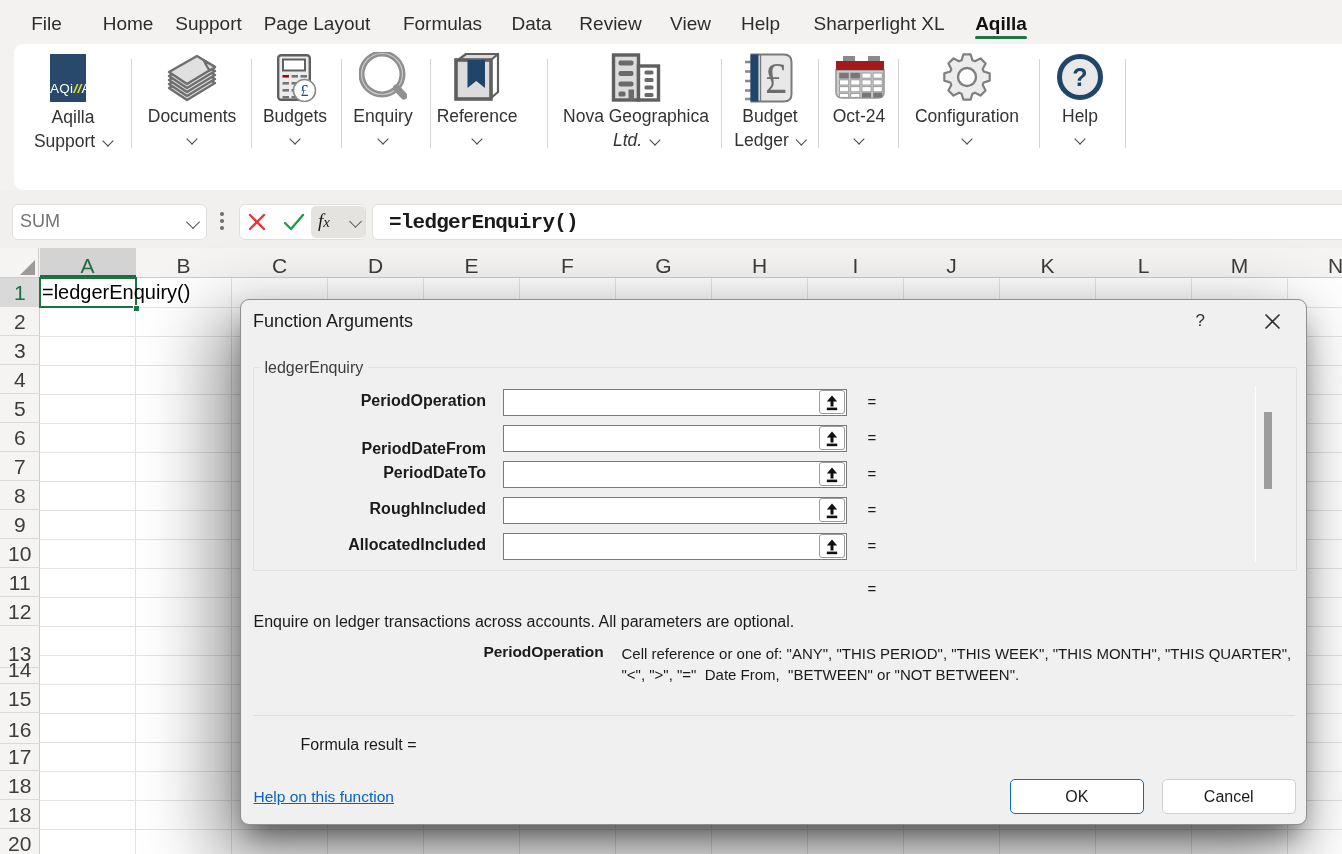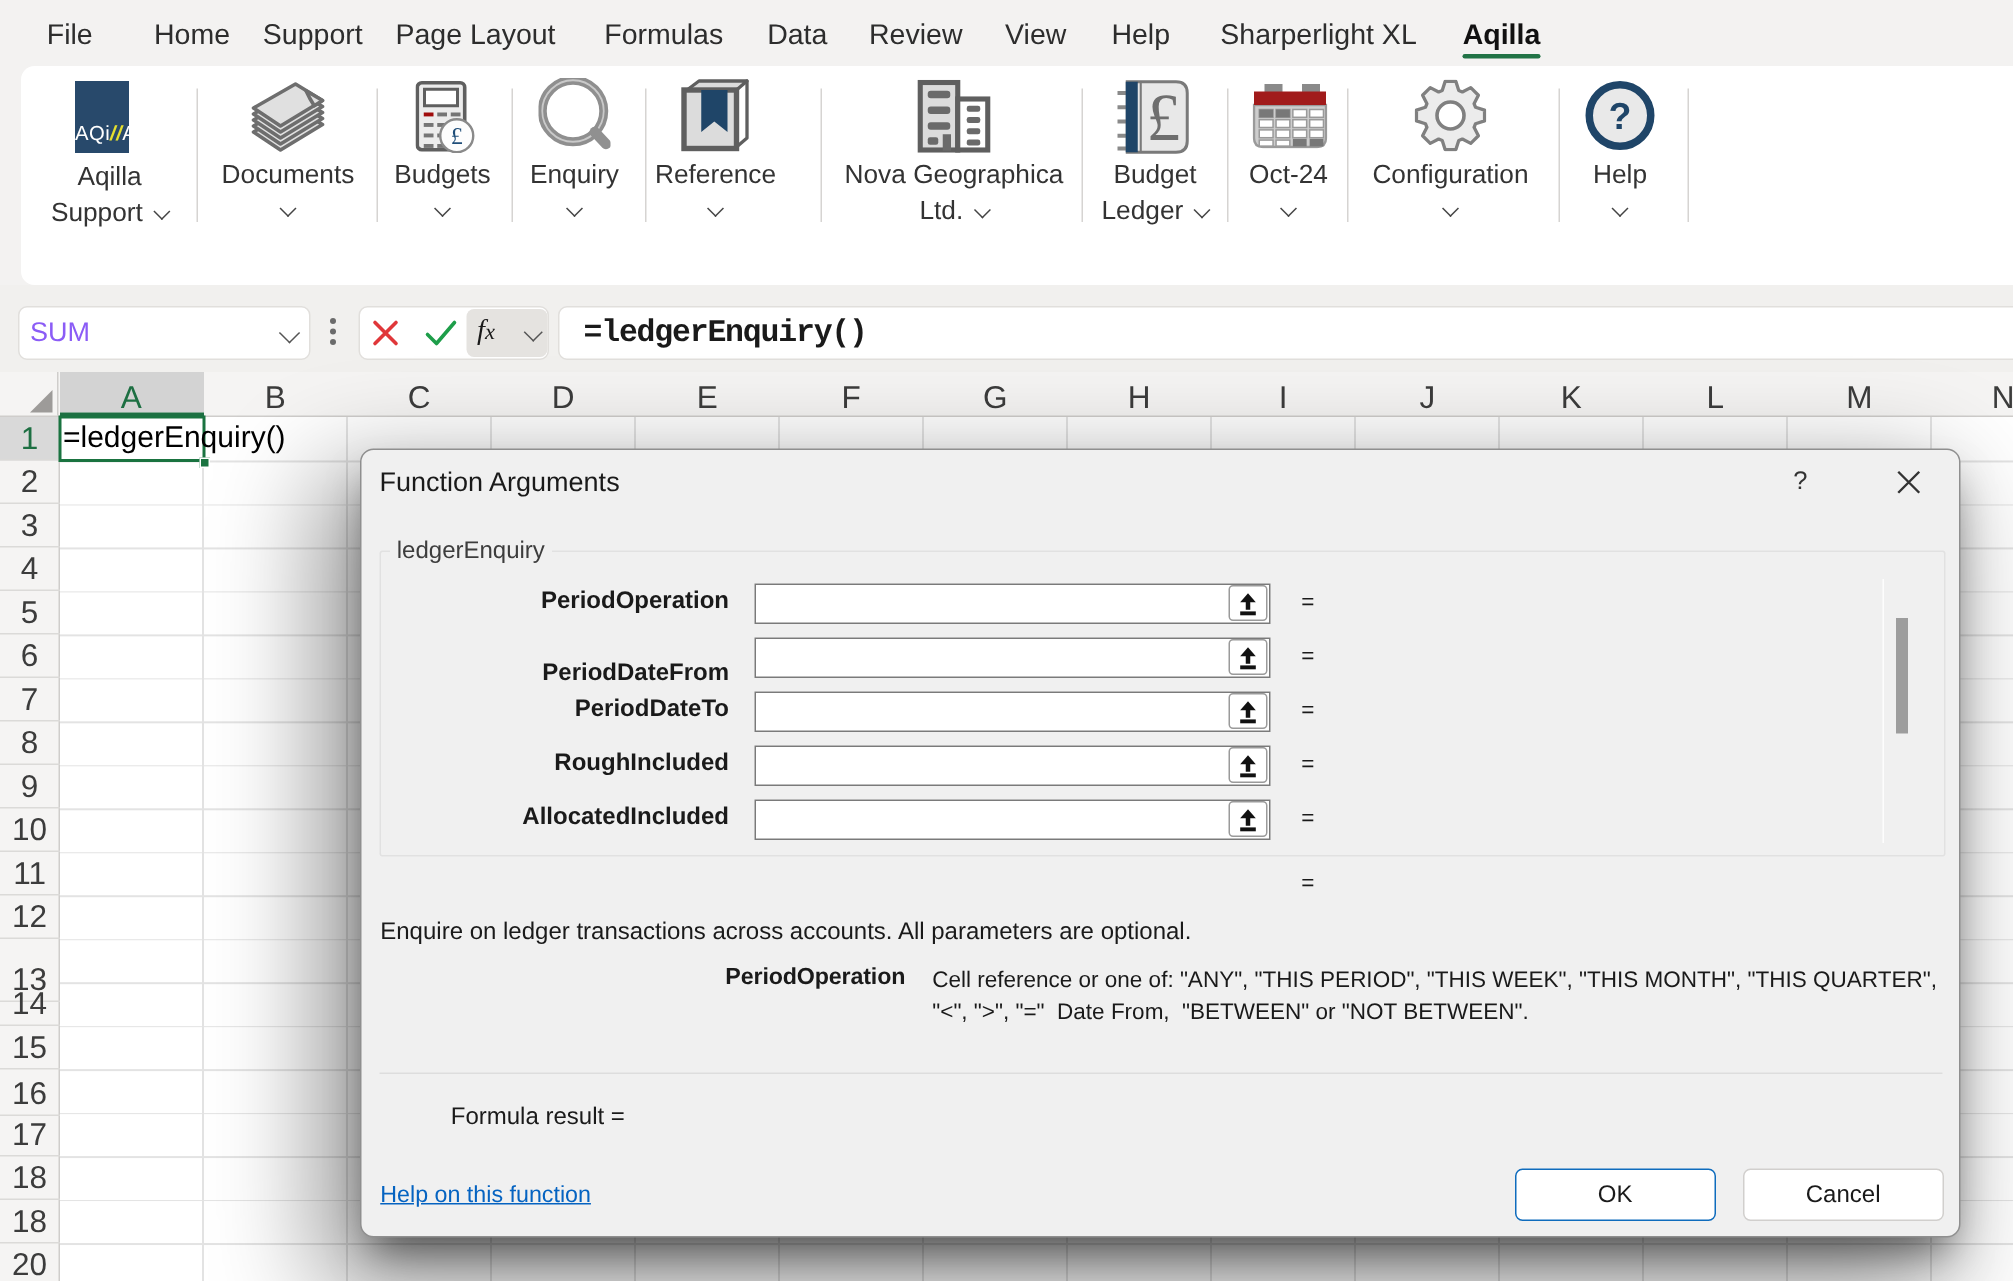--- a/index.html
+++ b/index.html
@@ -189,33 +189,33 @@
   <div class="rlbl" style="left:73px;top:131px;">Support <span class="chev"></span></div>
   <div class="rlbl" style="left:192px;top:106px;">Documents</div>
   <div class="chevd" style="left:188px;top:135px;"></div>
   <div class="rlbl" style="left:295px;top:106px;">Budgets</div>
   <div class="chevd" style="left:291px;top:135px;"></div>
   <div class="rlbl" style="left:383px;top:106px;">Enquiry</div>
   <div class="chevd" style="left:379px;top:135px;"></div>
   <div class="rlbl" style="left:477px;top:106px;">Reference</div>
   <div class="chevd" style="left:473px;top:135px;"></div>
   <div class="rlbl" style="left:636px;top:106px;">Nova Geographica</div>
-  <div class="rlbl" style="left:636px;top:130px;">Ltd. <span class="chev"></span></div>
+  <div class="rlbl" style="left:636px;top:130px;font-style:italic;">Ltd. <span class="chev"></span></div>
   <div class="rlbl" style="left:770px;top:106px;">Budget</div>
   <div class="rlbl" style="left:770px;top:130px;">Ledger <span class="chev"></span></div>
   <div class="rlbl" style="left:859px;top:106px;">Oct-24</div>
   <div class="chevd" style="left:855px;top:135px;"></div>
   <div class="rlbl" style="left:967px;top:106px;">Configuration</div>
   <div class="chevd" style="left:963px;top:135px;"></div>
   <div class="rlbl" style="left:1080px;top:106px;">Help</div>
   <div class="chevd" style="left:1076px;top:135px;"></div>
 
   <div id="fbar"></div>
   <div class="wbox" style="left:12px;top:204px;width:195px;"></div>
-  <div class="abs" style="left:20px;top:211px;font-size:18px;color:#8b5cf6;">SUM</div>
+  <div class="abs" style="left:20px;top:211px;font-size:18px;color:#737373;">SUM</div>
   <div class="chevd" style="left:188px;top:217px;width:9px;height:9px;border-width:1.8px;border-color:#555;"></div>
   <div class="abs" style="left:220px;top:212px;width:4px;height:4px;border-radius:50%;background:#6b6b6b;box-shadow:0 7px 0 #6b6b6b,0 14px 0 #6b6b6b;"></div>
   <div class="wbox" style="left:239px;top:204px;width:127px;"></div>
   <svg class="abs" style="left:246px;top:211px;" width="22" height="22" viewBox="0 0 22 22">
     <path d="M4 4 L18 18 M18 4 L4 18" stroke="#e0373a" stroke-width="2.4" stroke-linecap="round" fill="none"></path>
   </svg>
   <svg class="abs" style="left:282px;top:211px;" width="24" height="22" viewBox="0 0 24 22">
     <path d="M3 12 L9 18 L21 4" stroke="#1e9e4a" stroke-width="2.4" stroke-linecap="round" stroke-linejoin="round" fill="none"></path>
   </svg>
   <div class="abs" style="left:311px;top:206px;width:54px;height:32px;background:#e5e3e0;border-radius:5px;"></div>

